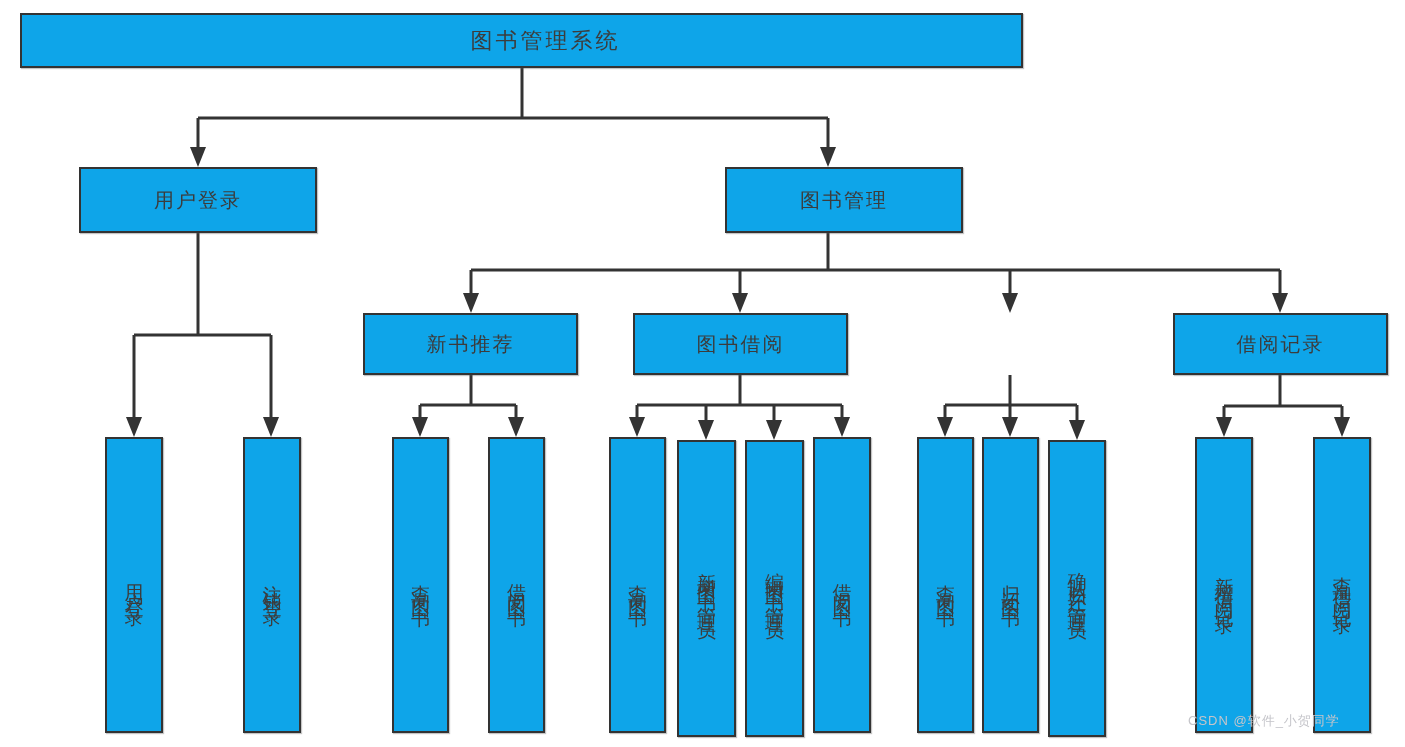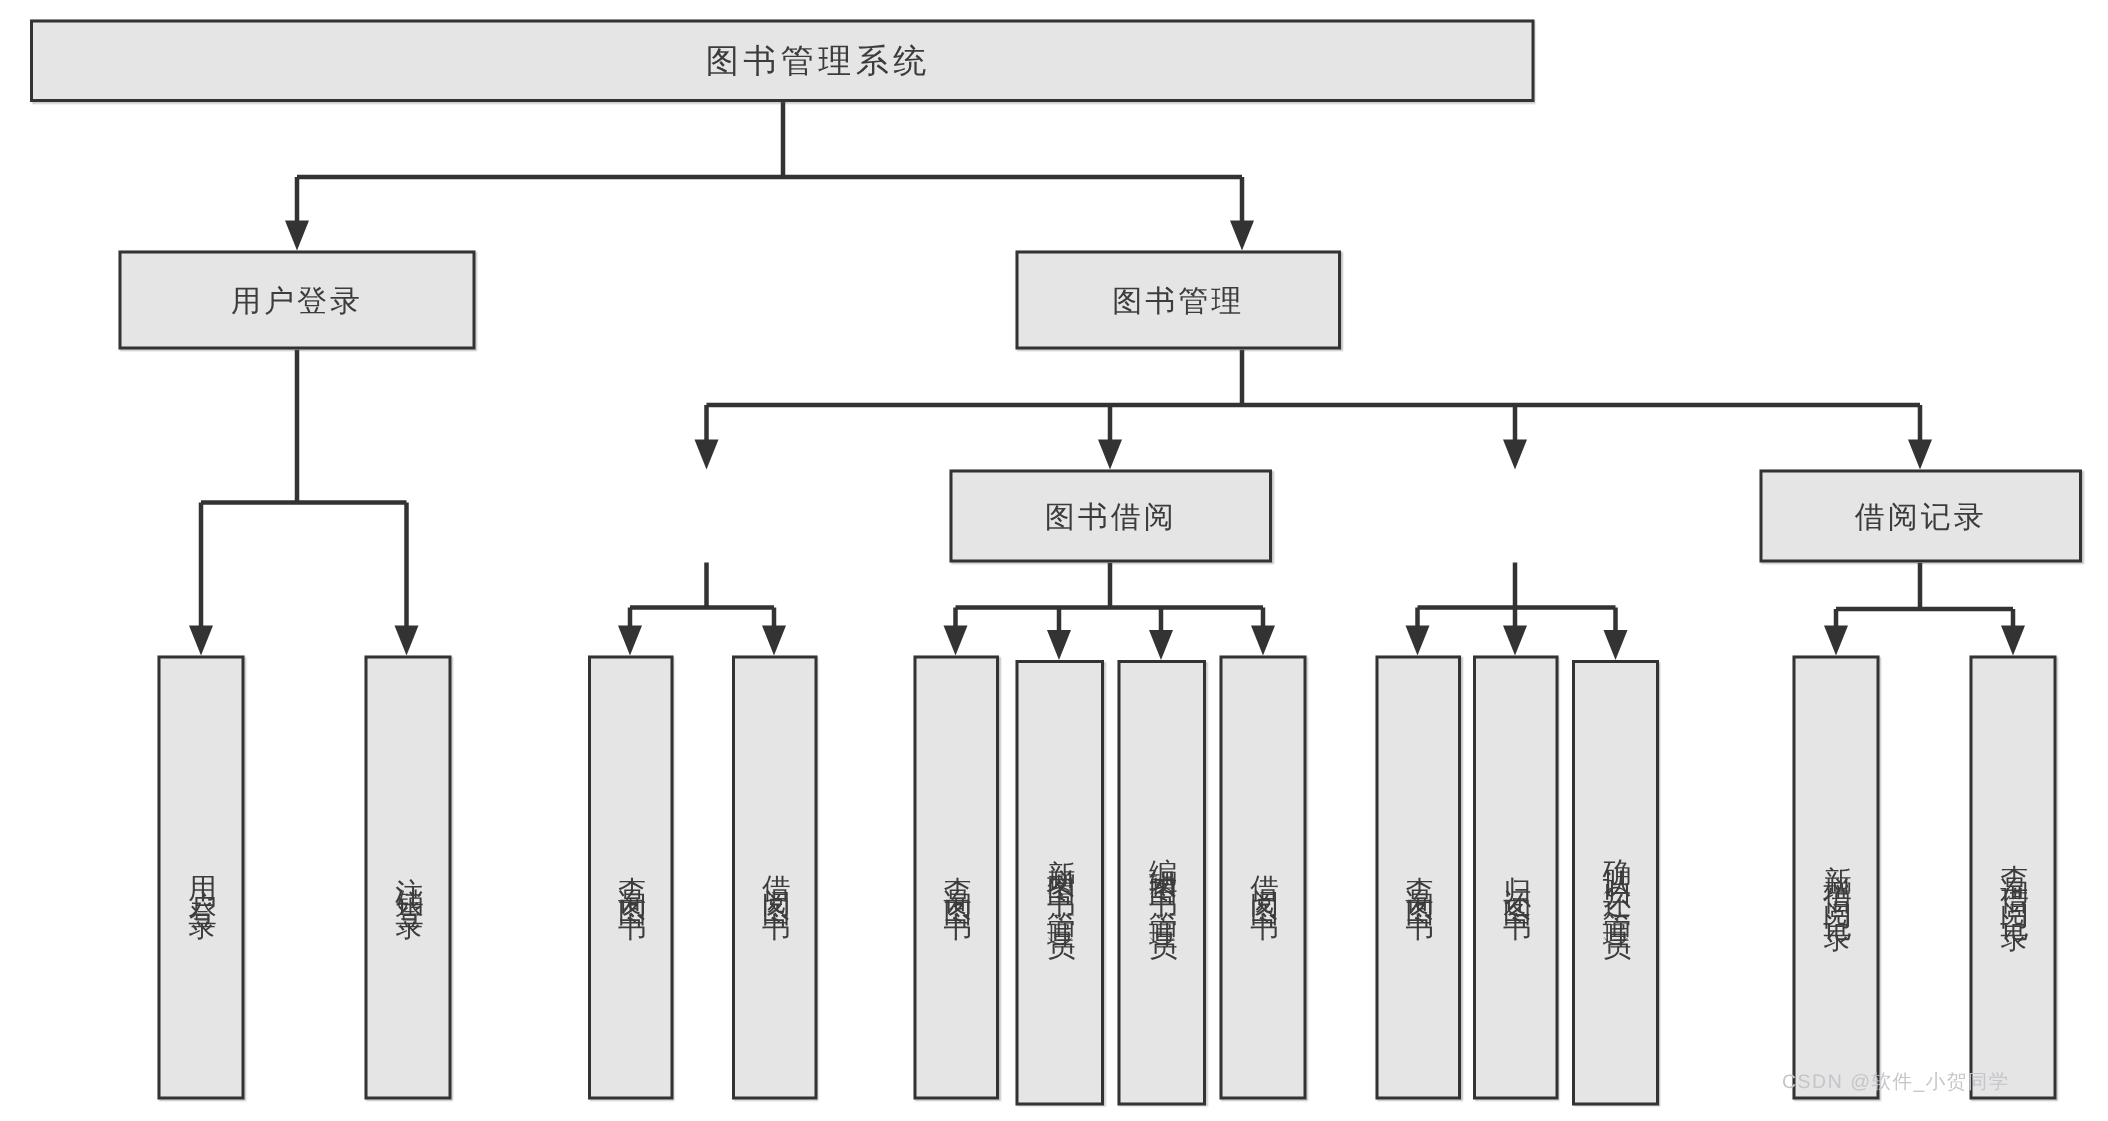--- a/index.html
+++ b/index.html
@@ -16,21 +16,21 @@
     overflow: hidden;
   }
   #wires {
     position: absolute;
     left: 0; top: 0;
     width: 1405px; height: 747px;
     z-index: 1;
   }
   .node {
     position: absolute;
-    background: #e5e5e5;
+    background: #0ea5e9;
     border: 2px solid #333333;
     box-sizing: border-box;
     color: #3c3c3c;
     display: flex;
     align-items: center;
     justify-content: center;
     z-index: 2;
     box-shadow: 1px 1px 1px rgba(90,90,90,0.35);
   }
   .h-node { font-size: 20px; letter-spacing: 2px; white-space: nowrap; }
@@ -121,22 +121,23 @@
       <polygon points="1002,417 1018,417 1010,437"></polygon>
       <polygon points="1069,420 1085,420 1077,440"></polygon>
       <polygon points="1216,417 1232,417 1224,437"></polygon>
       <polygon points="1334,417 1350,417 1342,437"></polygon>
     </g>
   </svg>
 
   <div class="node h-node root-node" style="left:20px; top:13px; width:1003px; height:55px;">图书管理系统</div>
 
   <div class="node h-node" style="left:79px; top:167px; width:238px; height:66px;">用户登录</div>
-  <div class="node h-node" style="left:677px; top:167px; width:217px; height:66px;text-align:right;">图书管理</div>
+  <div class="node h-node" style="left:725px; top:167px; width:238px; height:66px;text-align:right;">图书管理</div>
 
+  <div class="node h-node" style="left:363px; top:313px; width:215px; height:62px;">新书推荐</div>
   <div class="node h-node" style="left:633px; top:313px; width:215px; height:62px;">图书借阅</div>
   <div class="node h-node" style="left:1173px; top:313px; width:215px; height:62px;">借阅记录</div>
 
   <div class="node v-node" style="left:105px; top:437px; width:58px; height:296px;">
     <span>用户登录</span>
   </div>
   <div class="node v-node" style="left:243px; top:437px; width:58px; height:296px;">
     <span>注销登录</span>
   </div>
 

